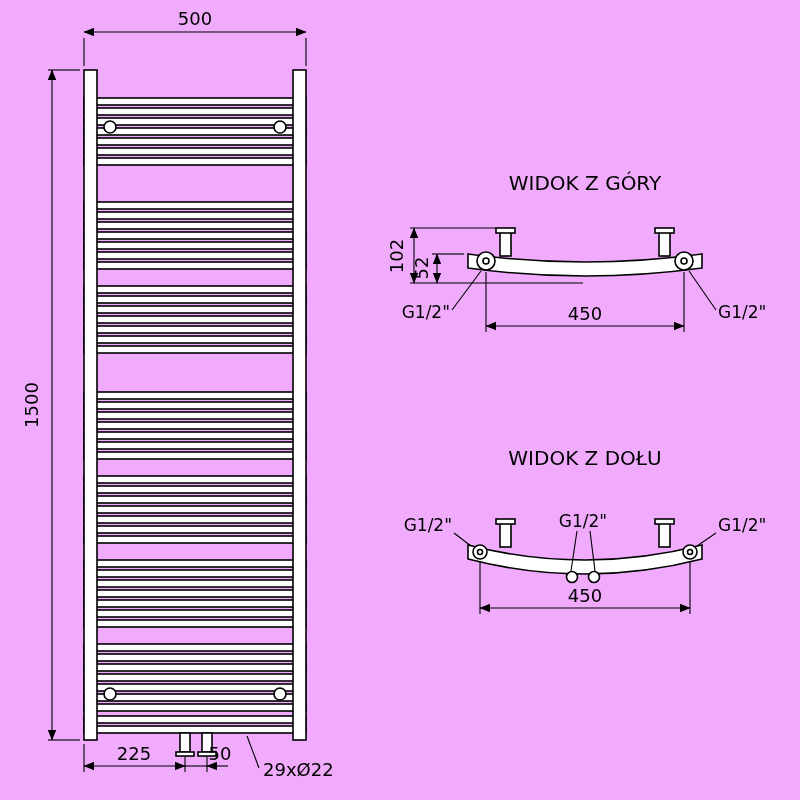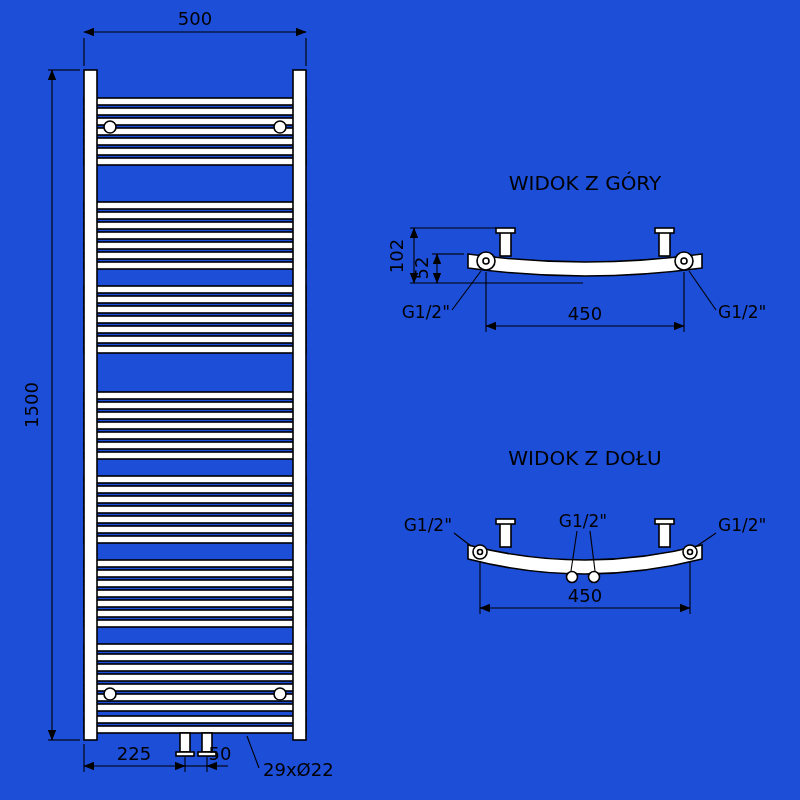--- a/index.html
+++ b/index.html
@@ -1,16 +1,16 @@
 <!DOCTYPE html>
 <html><head>
 <meta charset="utf-8">
 <style>
   html,body{margin:0;padding:0;background:#fff;}
-  .page{width:800px;height:800px;position:relative;background:#1d4ed8;}
+  .page{width:800px;height:800px;position:relative;background:#f0abfc;}
   svg text{font-family:"DejaVu Sans","Liberation Sans",sans-serif;font-size:18px;fill:#000;}
   svg text.glabel{font-size:17px;}
   svg text.title{font-size:20px;}
   .body{fill:#fff;stroke:#000;stroke-width:1.6;}
   .dim{fill:none;stroke:#000;stroke-width:1.1;}
 </style>
 </head>
 <body>
 
 <div class="page">

